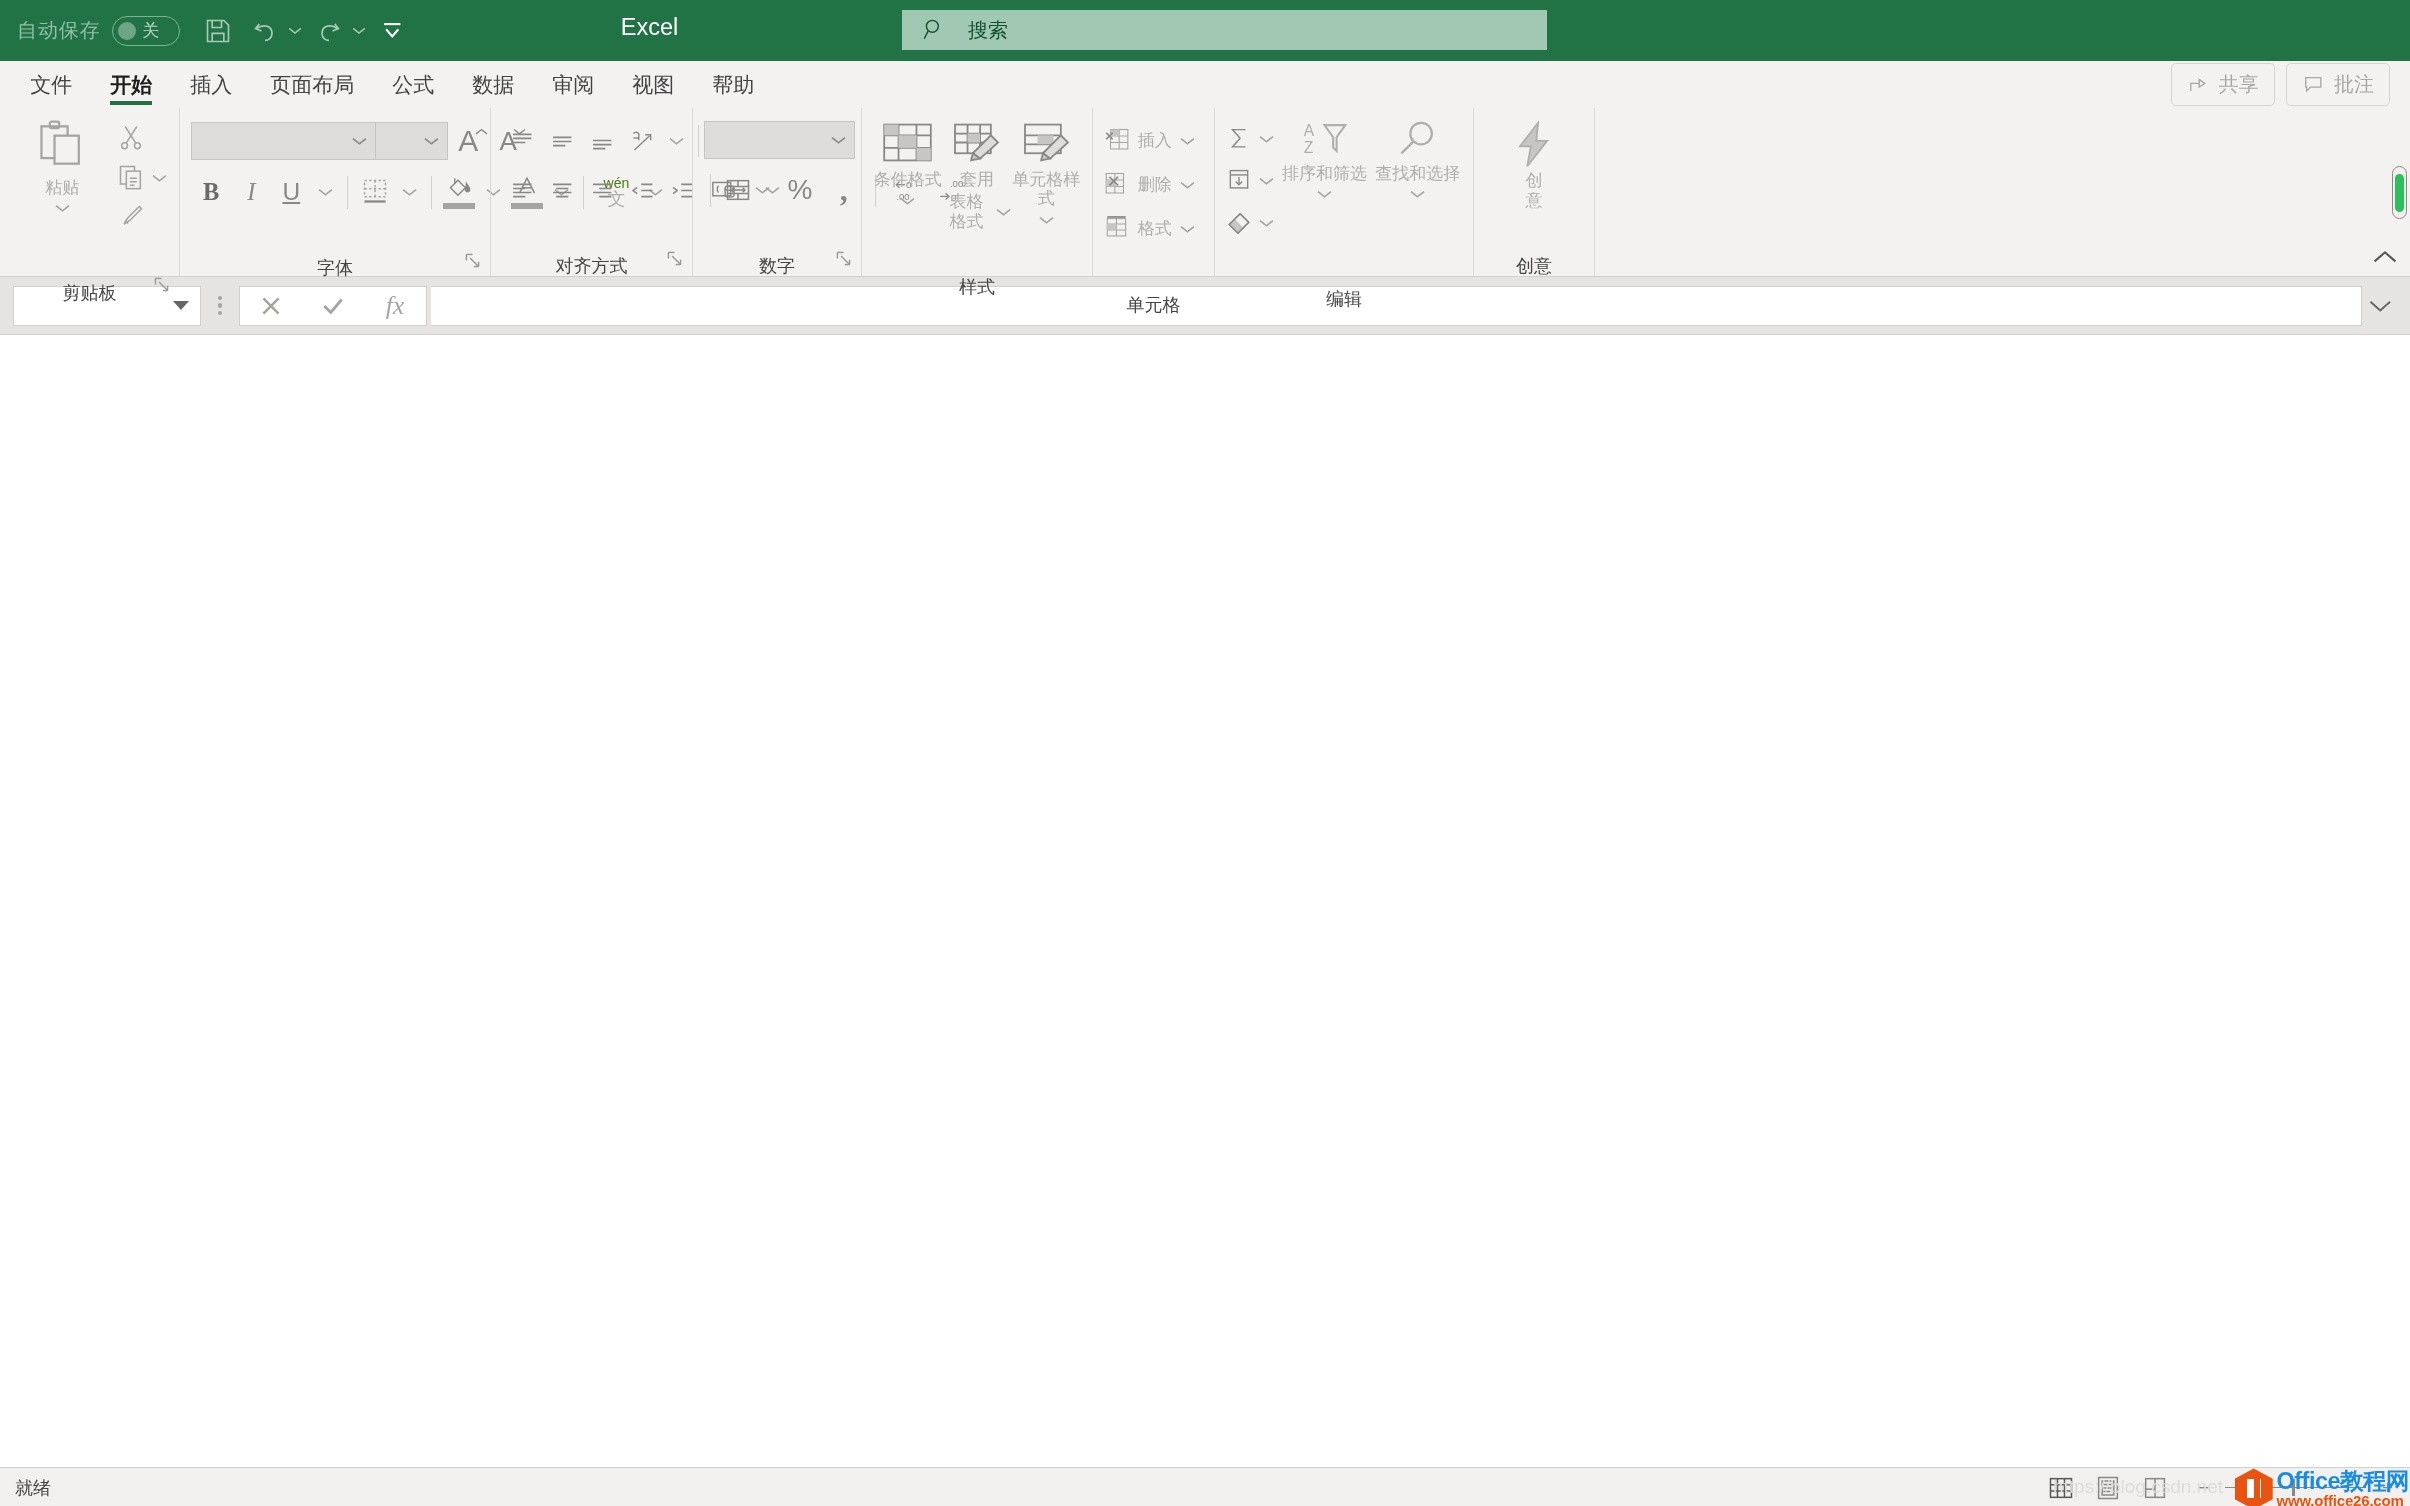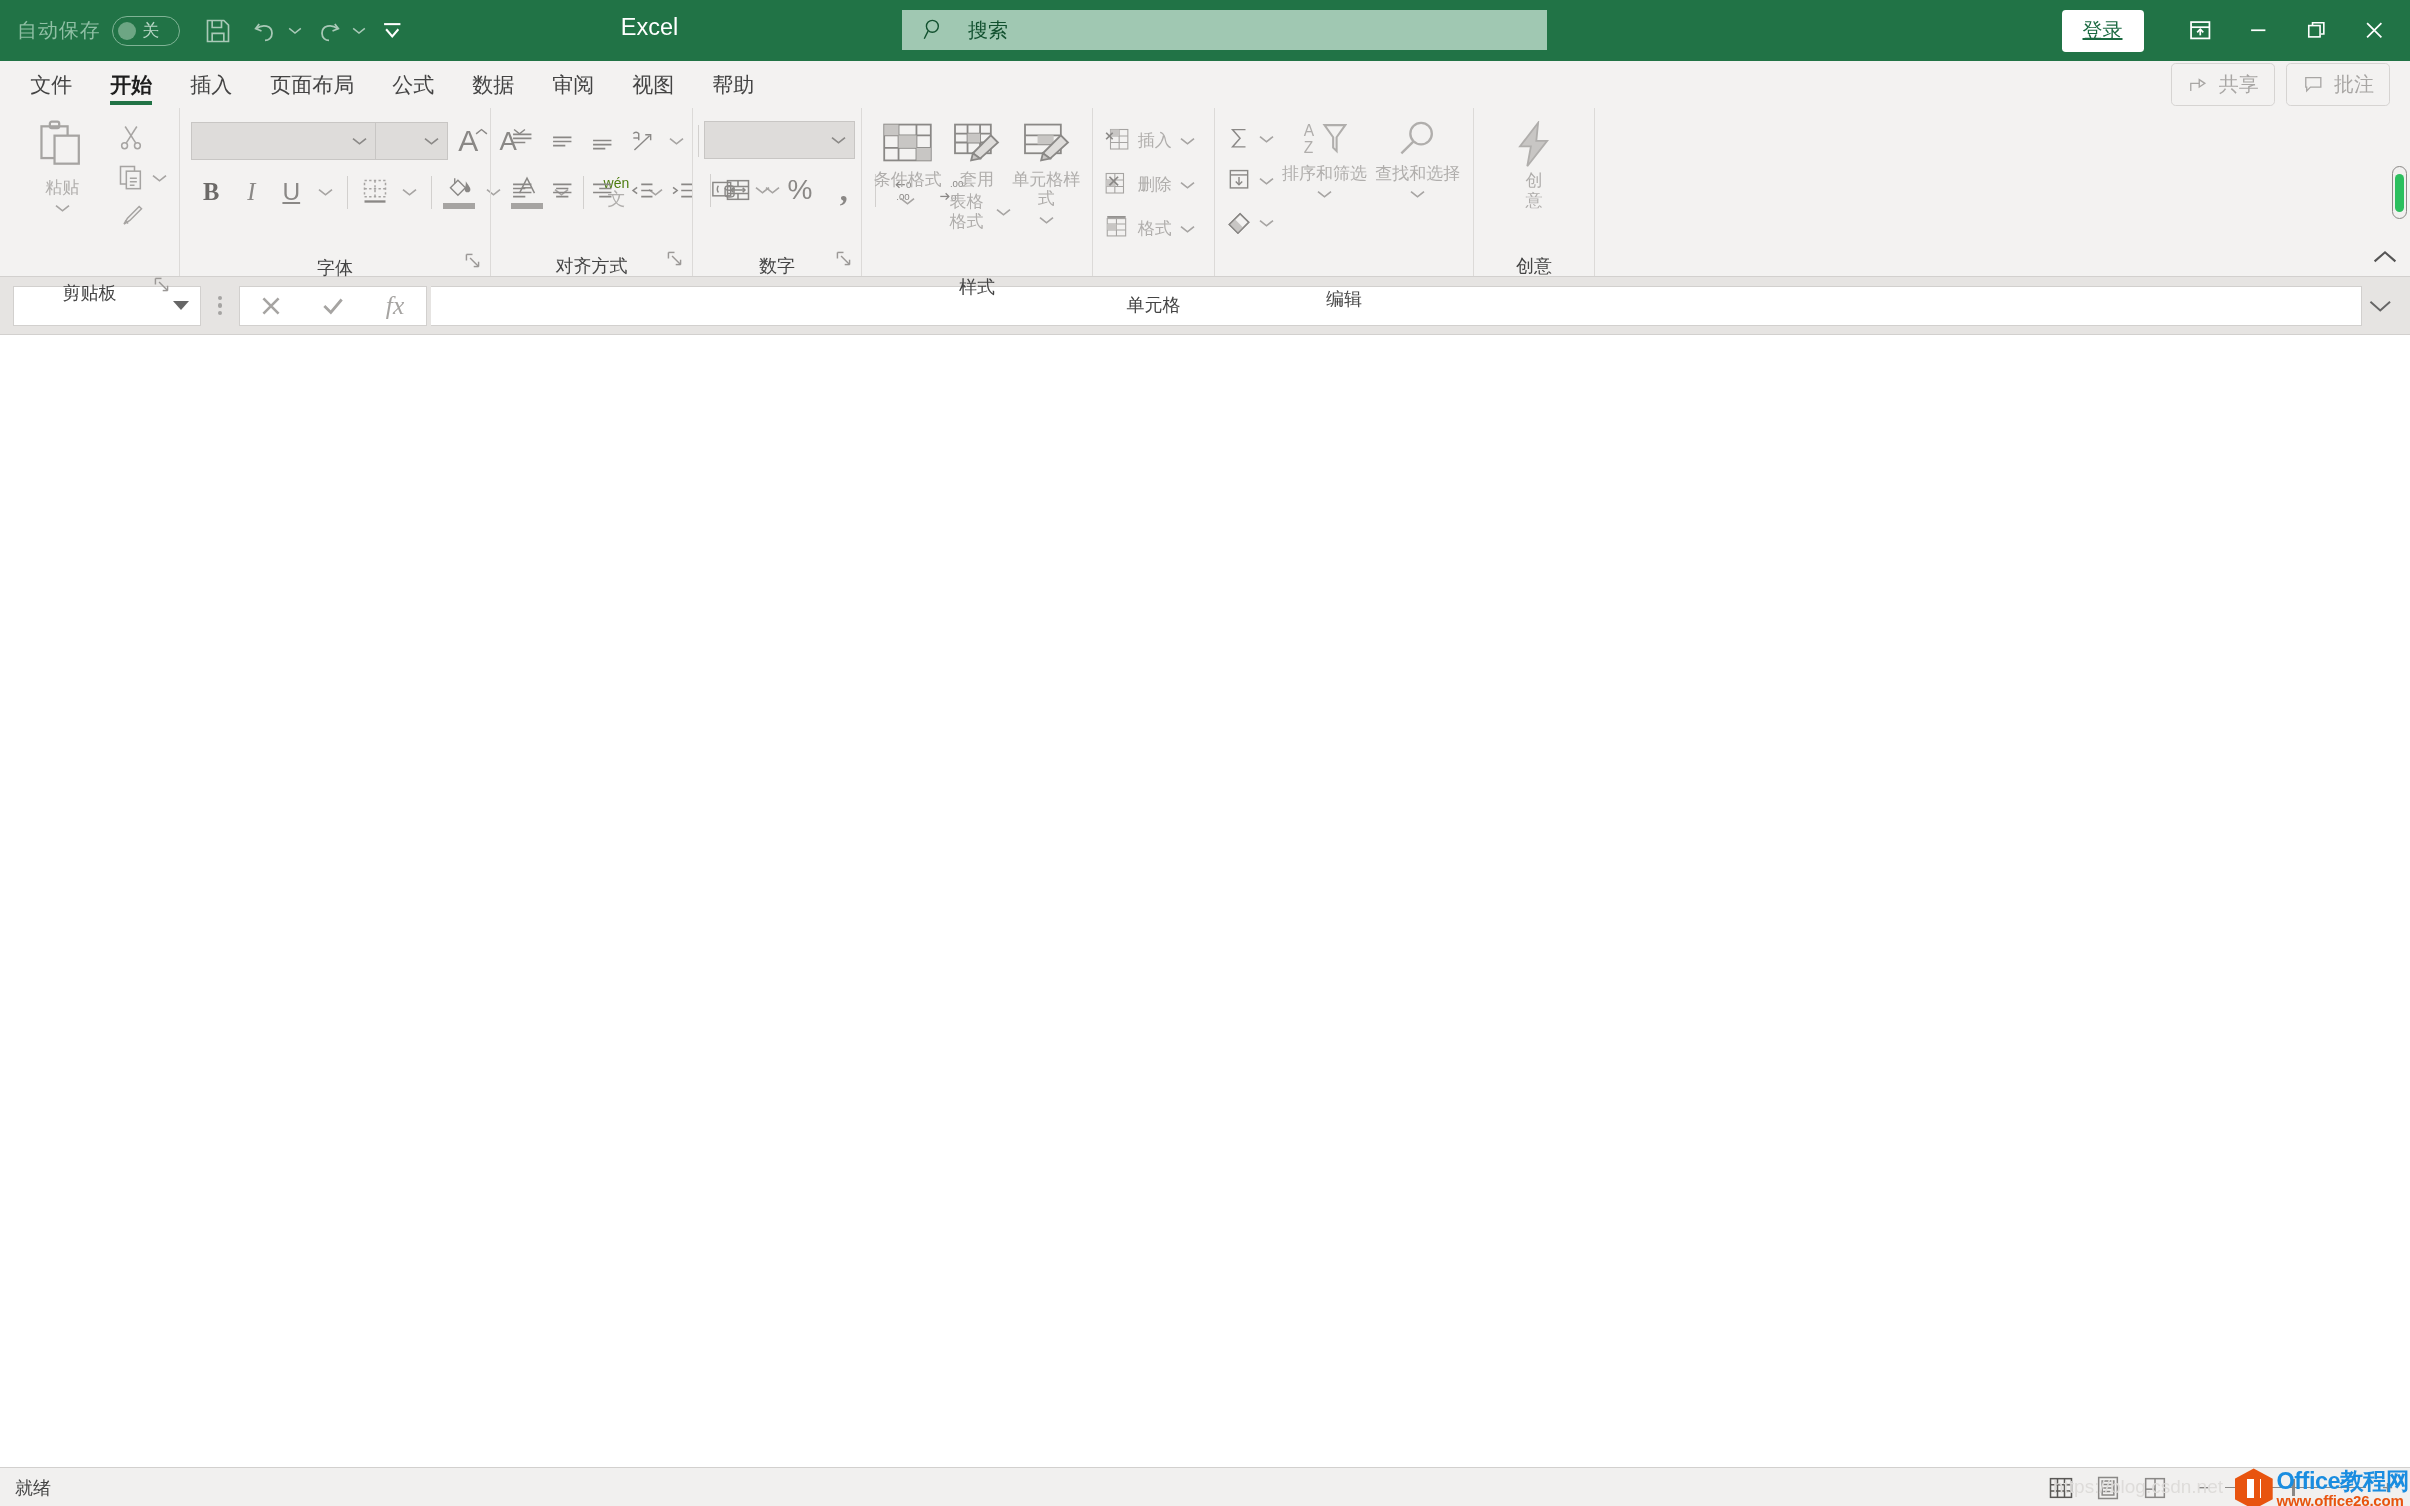--- a/index.html
+++ b/index.html
@@ -270,47 +270,20 @@
     <div class="searchbox">
       <span>
         <svg width="26" height="26" viewBox="0 0 24 24" fill="none" stroke="#12512f" stroke-width="1.3">
           <circle cx="10.5" cy="9.5" r="5.5"></circle>
             <path d="M6.5 14 L3 21"></path>
         </svg>
       </span>
       <span class="sph">搜索</span>
     </div>
 
-    <div class="titlebar-right">
-      <div class="signin">登录</div>
-      <div class="win-btn">
-        <svg width="24.5" height="24.5" viewBox="0 0 24 24" fill="none" stroke="currentColor" stroke-width="1.7">
-          <rect x="3" y="4" width="18" height="16"></rect>
-            <path d="M3 9h18"></path>
-            <path d="M12 17V11"></path>
-            <path d="M9 14l3-3 3 3"></path>
-        </svg>
-      </div>
-      <div class="win-btn">
-        <svg width="24.5" height="24.5" viewBox="0 0 24 24" fill="none" stroke="currentColor" stroke-width="1.7">
-            <path d="M5 12h14"></path>
-          </svg>
-      </div>
-      <div class="win-btn">
-        <svg width="22.6" height="22.6" viewBox="0 0 24 24" fill="none" stroke="currentColor" stroke-width="1.7">
-          <rect x="4" y="7" width="12" height="12"></rect>
-            <path d="M8 7V4h12v12h-3"></path>
-        </svg>
-      </div>
-      <div class="win-btn">
-        <svg width="24.5" height="24.5" viewBox="0 0 24 24" fill="none" stroke="currentColor" stroke-width="1.7">
-            <path d="M5 5l14 14M19 5L5 19"></path>
-          </svg>
-      </div>
-    </div>
   </div>
 
   <div class="tabstrip">
     <div class="tabs">
       <div class="tab">
           <span>文件</span>
         </div>
       <div class="tab active">
           <span>开始</span>
         </div>

